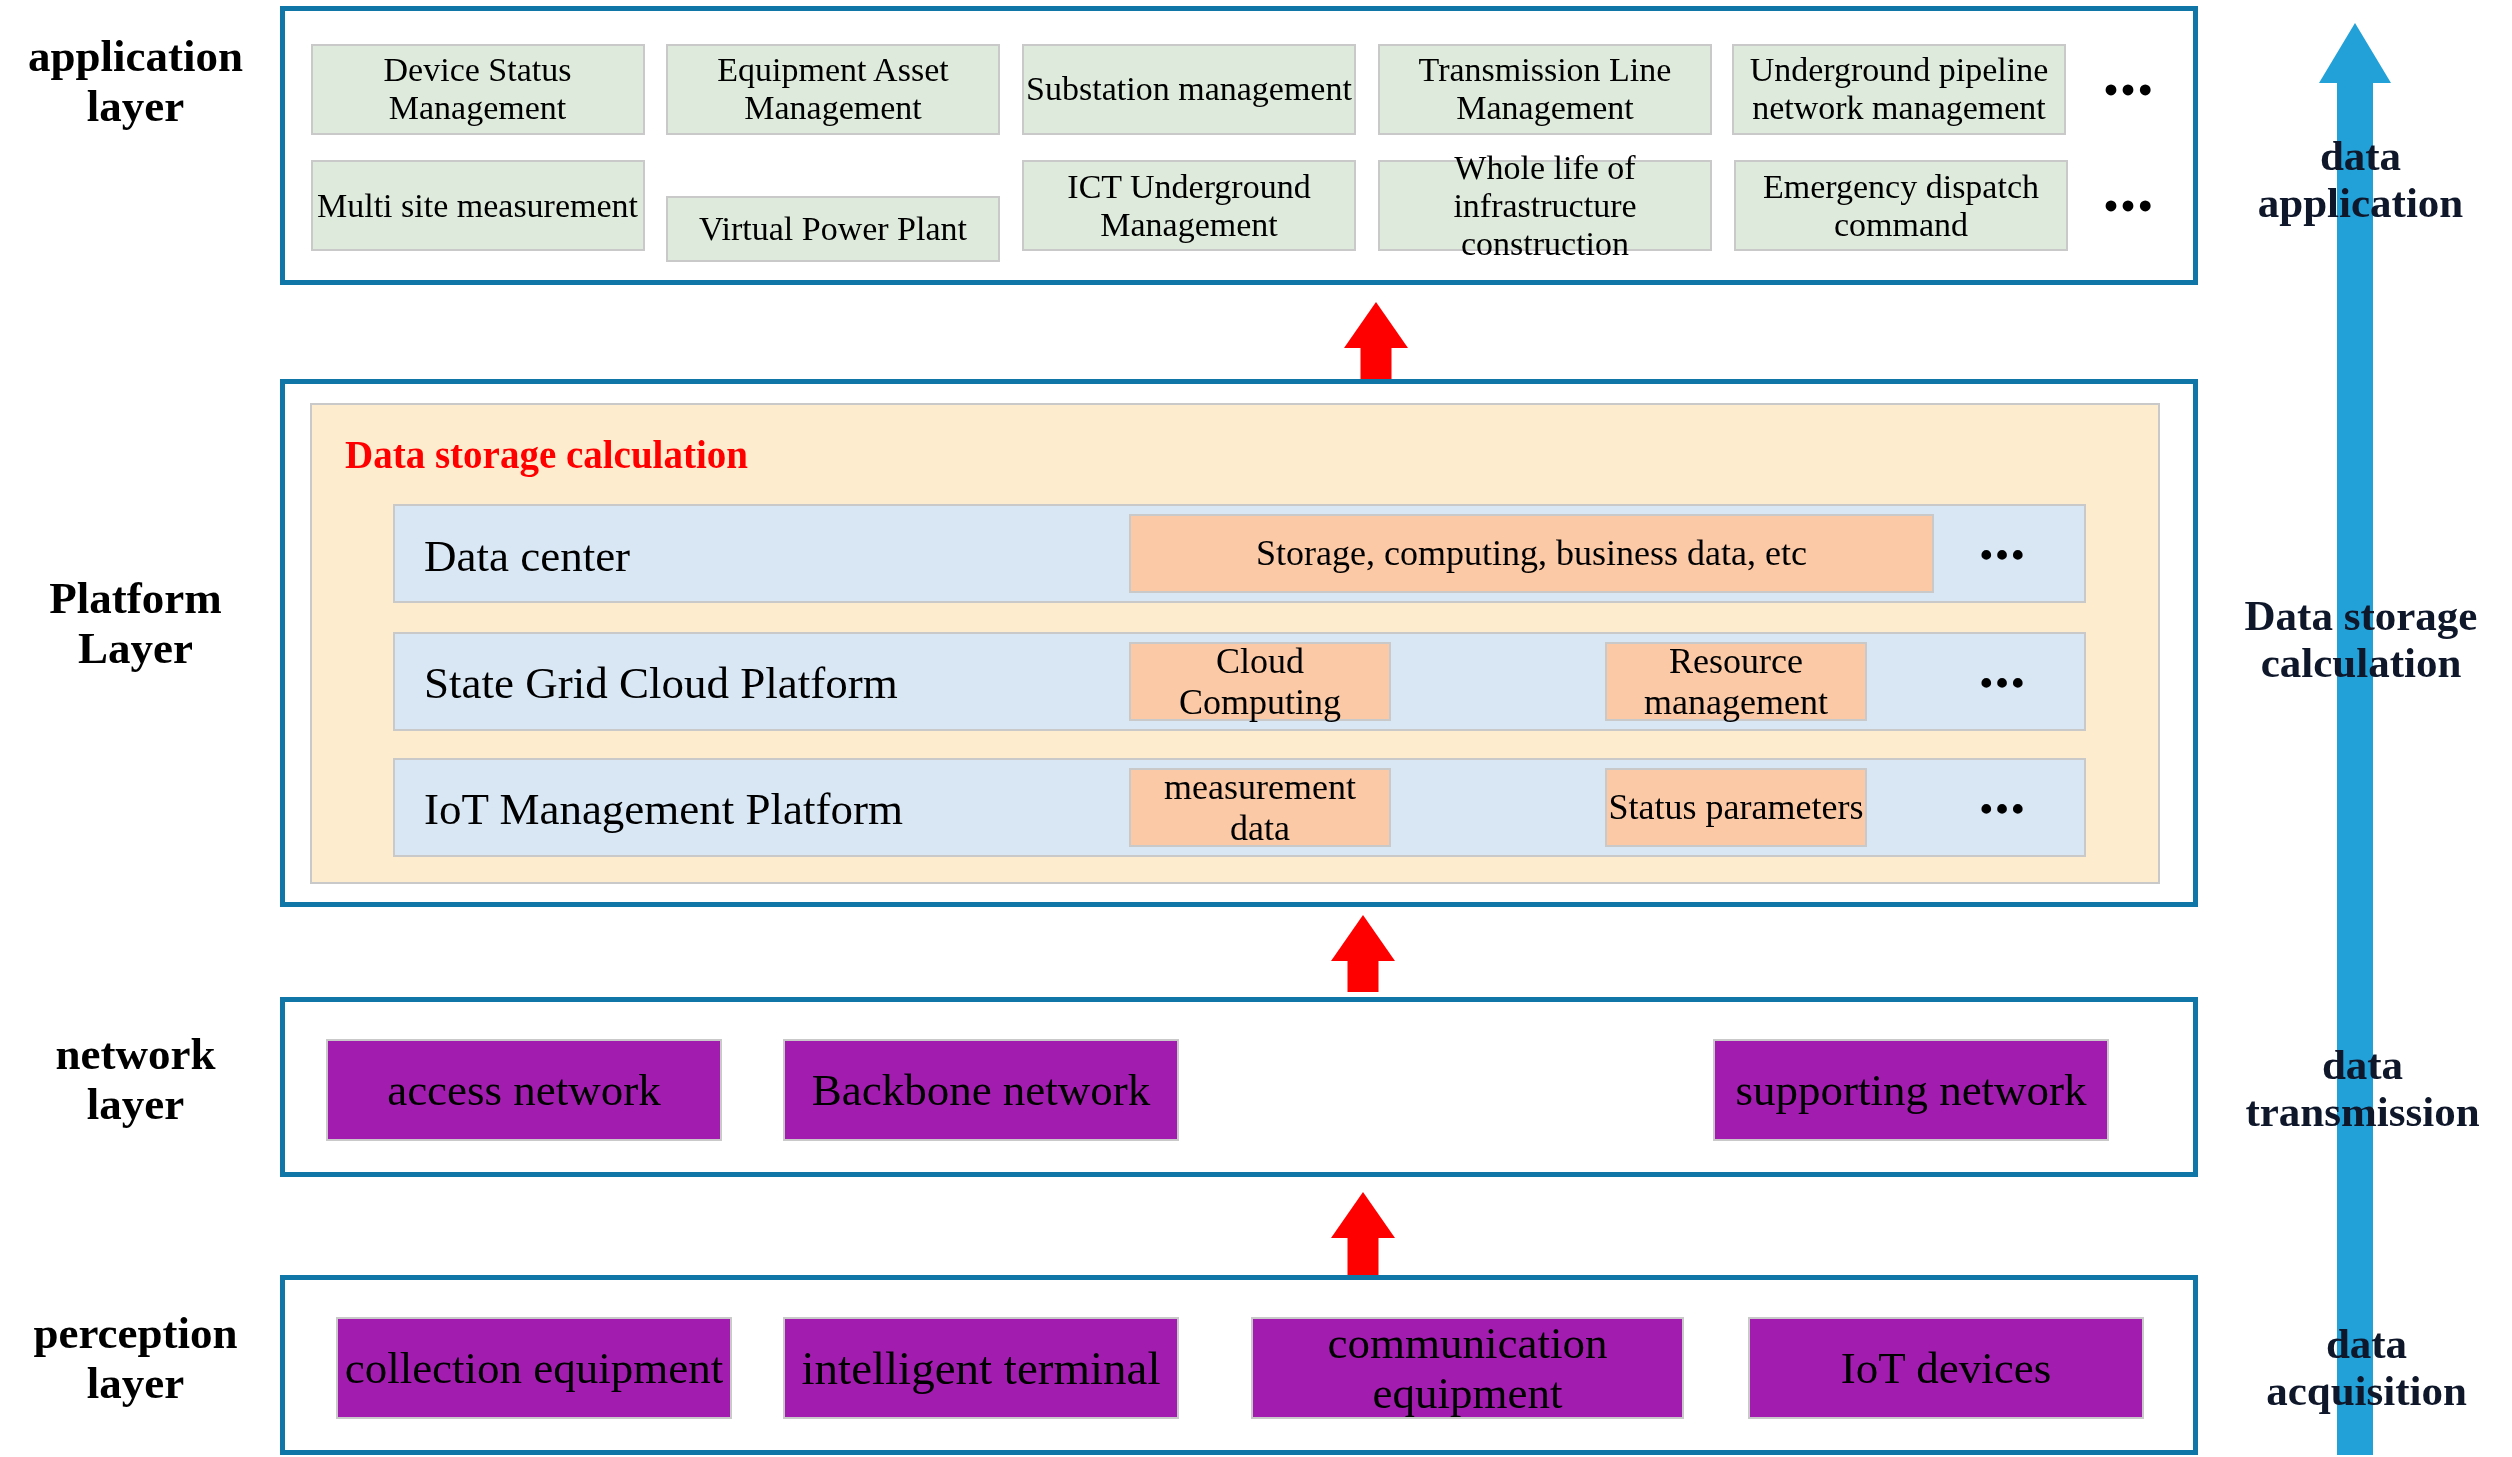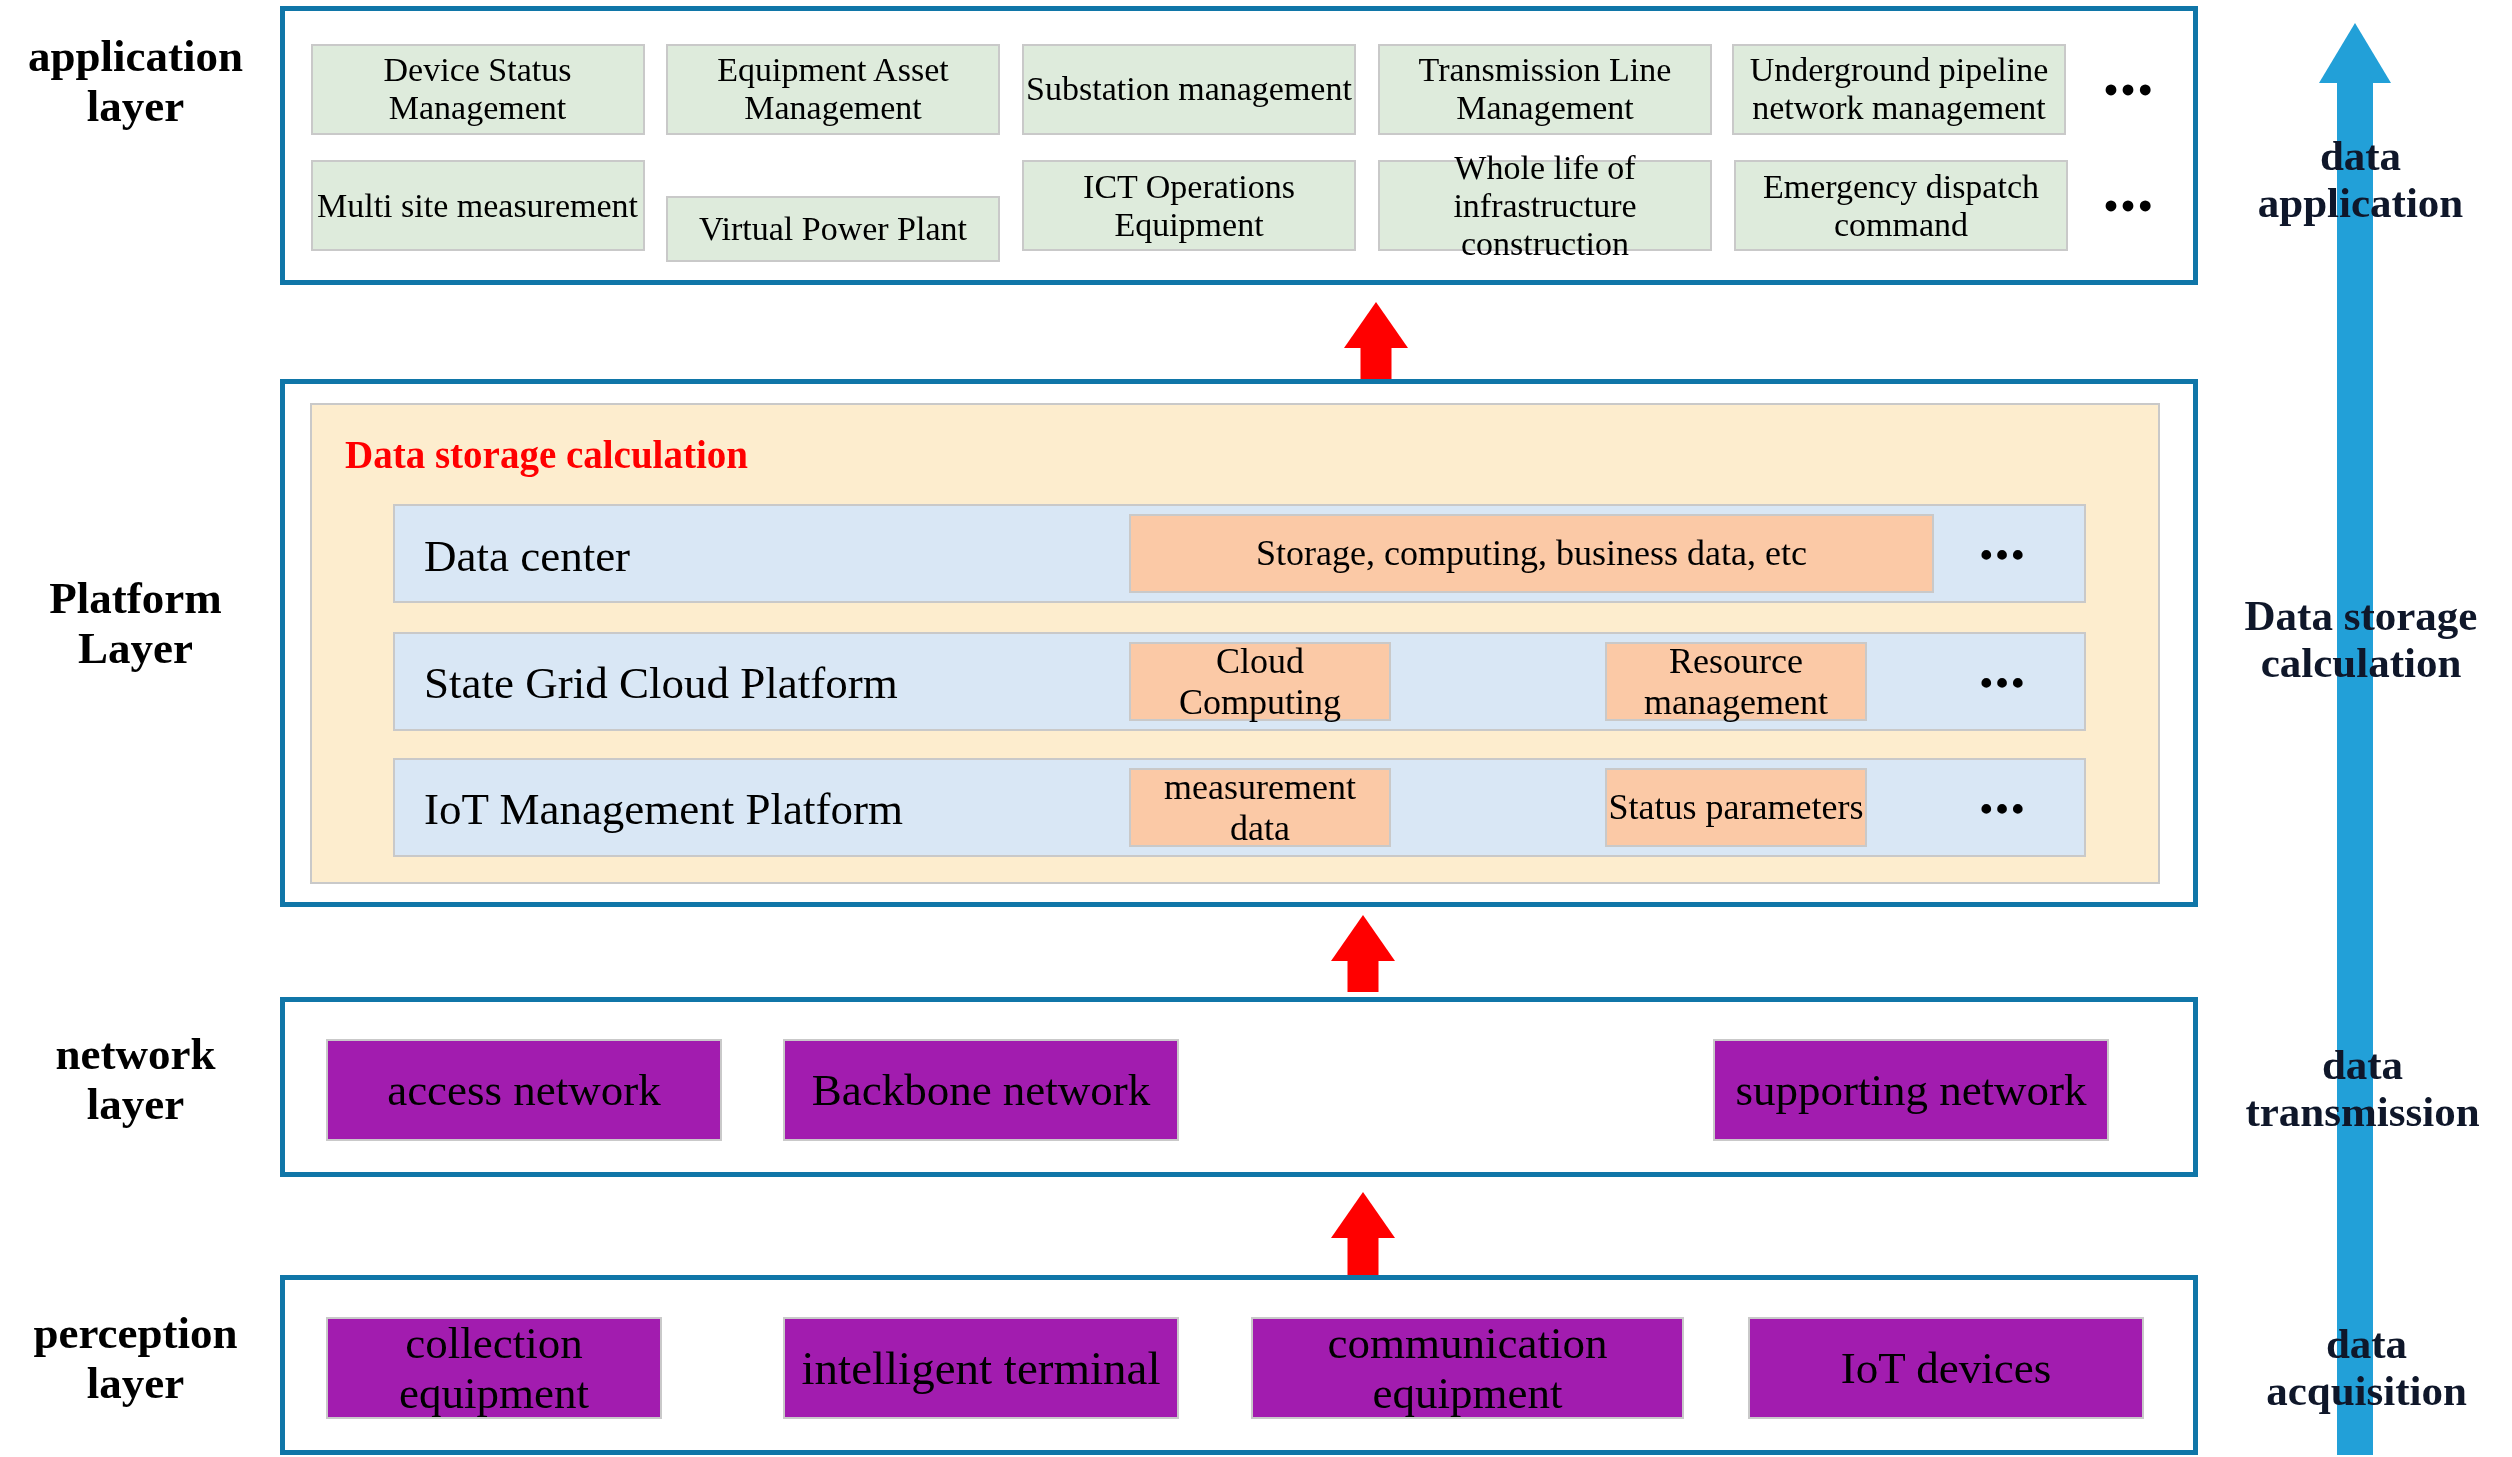--- a/index.html
+++ b/index.html
@@ -175,21 +175,21 @@
   </div>
   <div class="dots" style="left:1819px; top:60px; font-size:40px;">•••</div>
 
   <div class="card card-green" style="left:25.5px; top:149px; width:334px; height:91px; font-size:34px;">
     <span>Multi site measurement</span>
   </div>
   <div class="card card-green" style="left:381px; top:149px; width:334px; height:66px; font-size:34px;margin-top:36px;">
     <span>Virtual Power Plant</span>
   </div>
   <div class="card card-green" style="left:737px; top:149px; width:334px; height:91px; font-size:34px;">
-    <span>ICT Operations Equipment</span>
+    <span>ICT Underground Management</span>
   </div>
   <div class="card card-green" style="left:1093px; top:149px; width:334px; height:91px; font-size:34px;">
     <span style="width:118%;">Whole life of infrastructure construction</span>
   </div>
   <div class="card card-green" style="left:1449px; top:149px; width:334px; height:91px; font-size:34px;">
     <span style="width:124%;">Emergency dispatch command</span>
   </div>
   <div class="dots" style="left:1819px; top:176px; font-size:40px;">•••</div>
 </div>
 
@@ -248,21 +248,21 @@
     <span>supporting network</span>
   </div>
 </div>
 
 <div class="red-arrow" style="left:1330px; top:1192px; width:65px; height:84px;">
   <div class="head"></div>
   <div class="shaft" style="width:31px; height:39px;"></div>
 </div>
 
 <div class="layer-box" style="left:280px; top:1275px; width:1918px; height:180px;">
-  <div class="card card-peach" style="left:41px; top:37px; width:336px; height:102px; font-size:45px;">
+  <div class="card card-peach" style="left:51px; top:37px; width:396px; height:102px; font-size:45px;">
     <span>collection equipment</span>
   </div>
   <div class="card card-peach" style="left:498px; top:37px; width:396px; height:102px; font-size:47px;">
     <span>intelligent terminal</span>
   </div>
   <div class="card card-peach" style="left:966px; top:37px; width:433px; height:102px; font-size:45px;">
     <span>communication equipment</span>
   </div>
   <div class="card card-peach" style="left:1463px; top:37px; width:396px; height:102px; font-size:45px;">
     <span>IoT devices</span>

